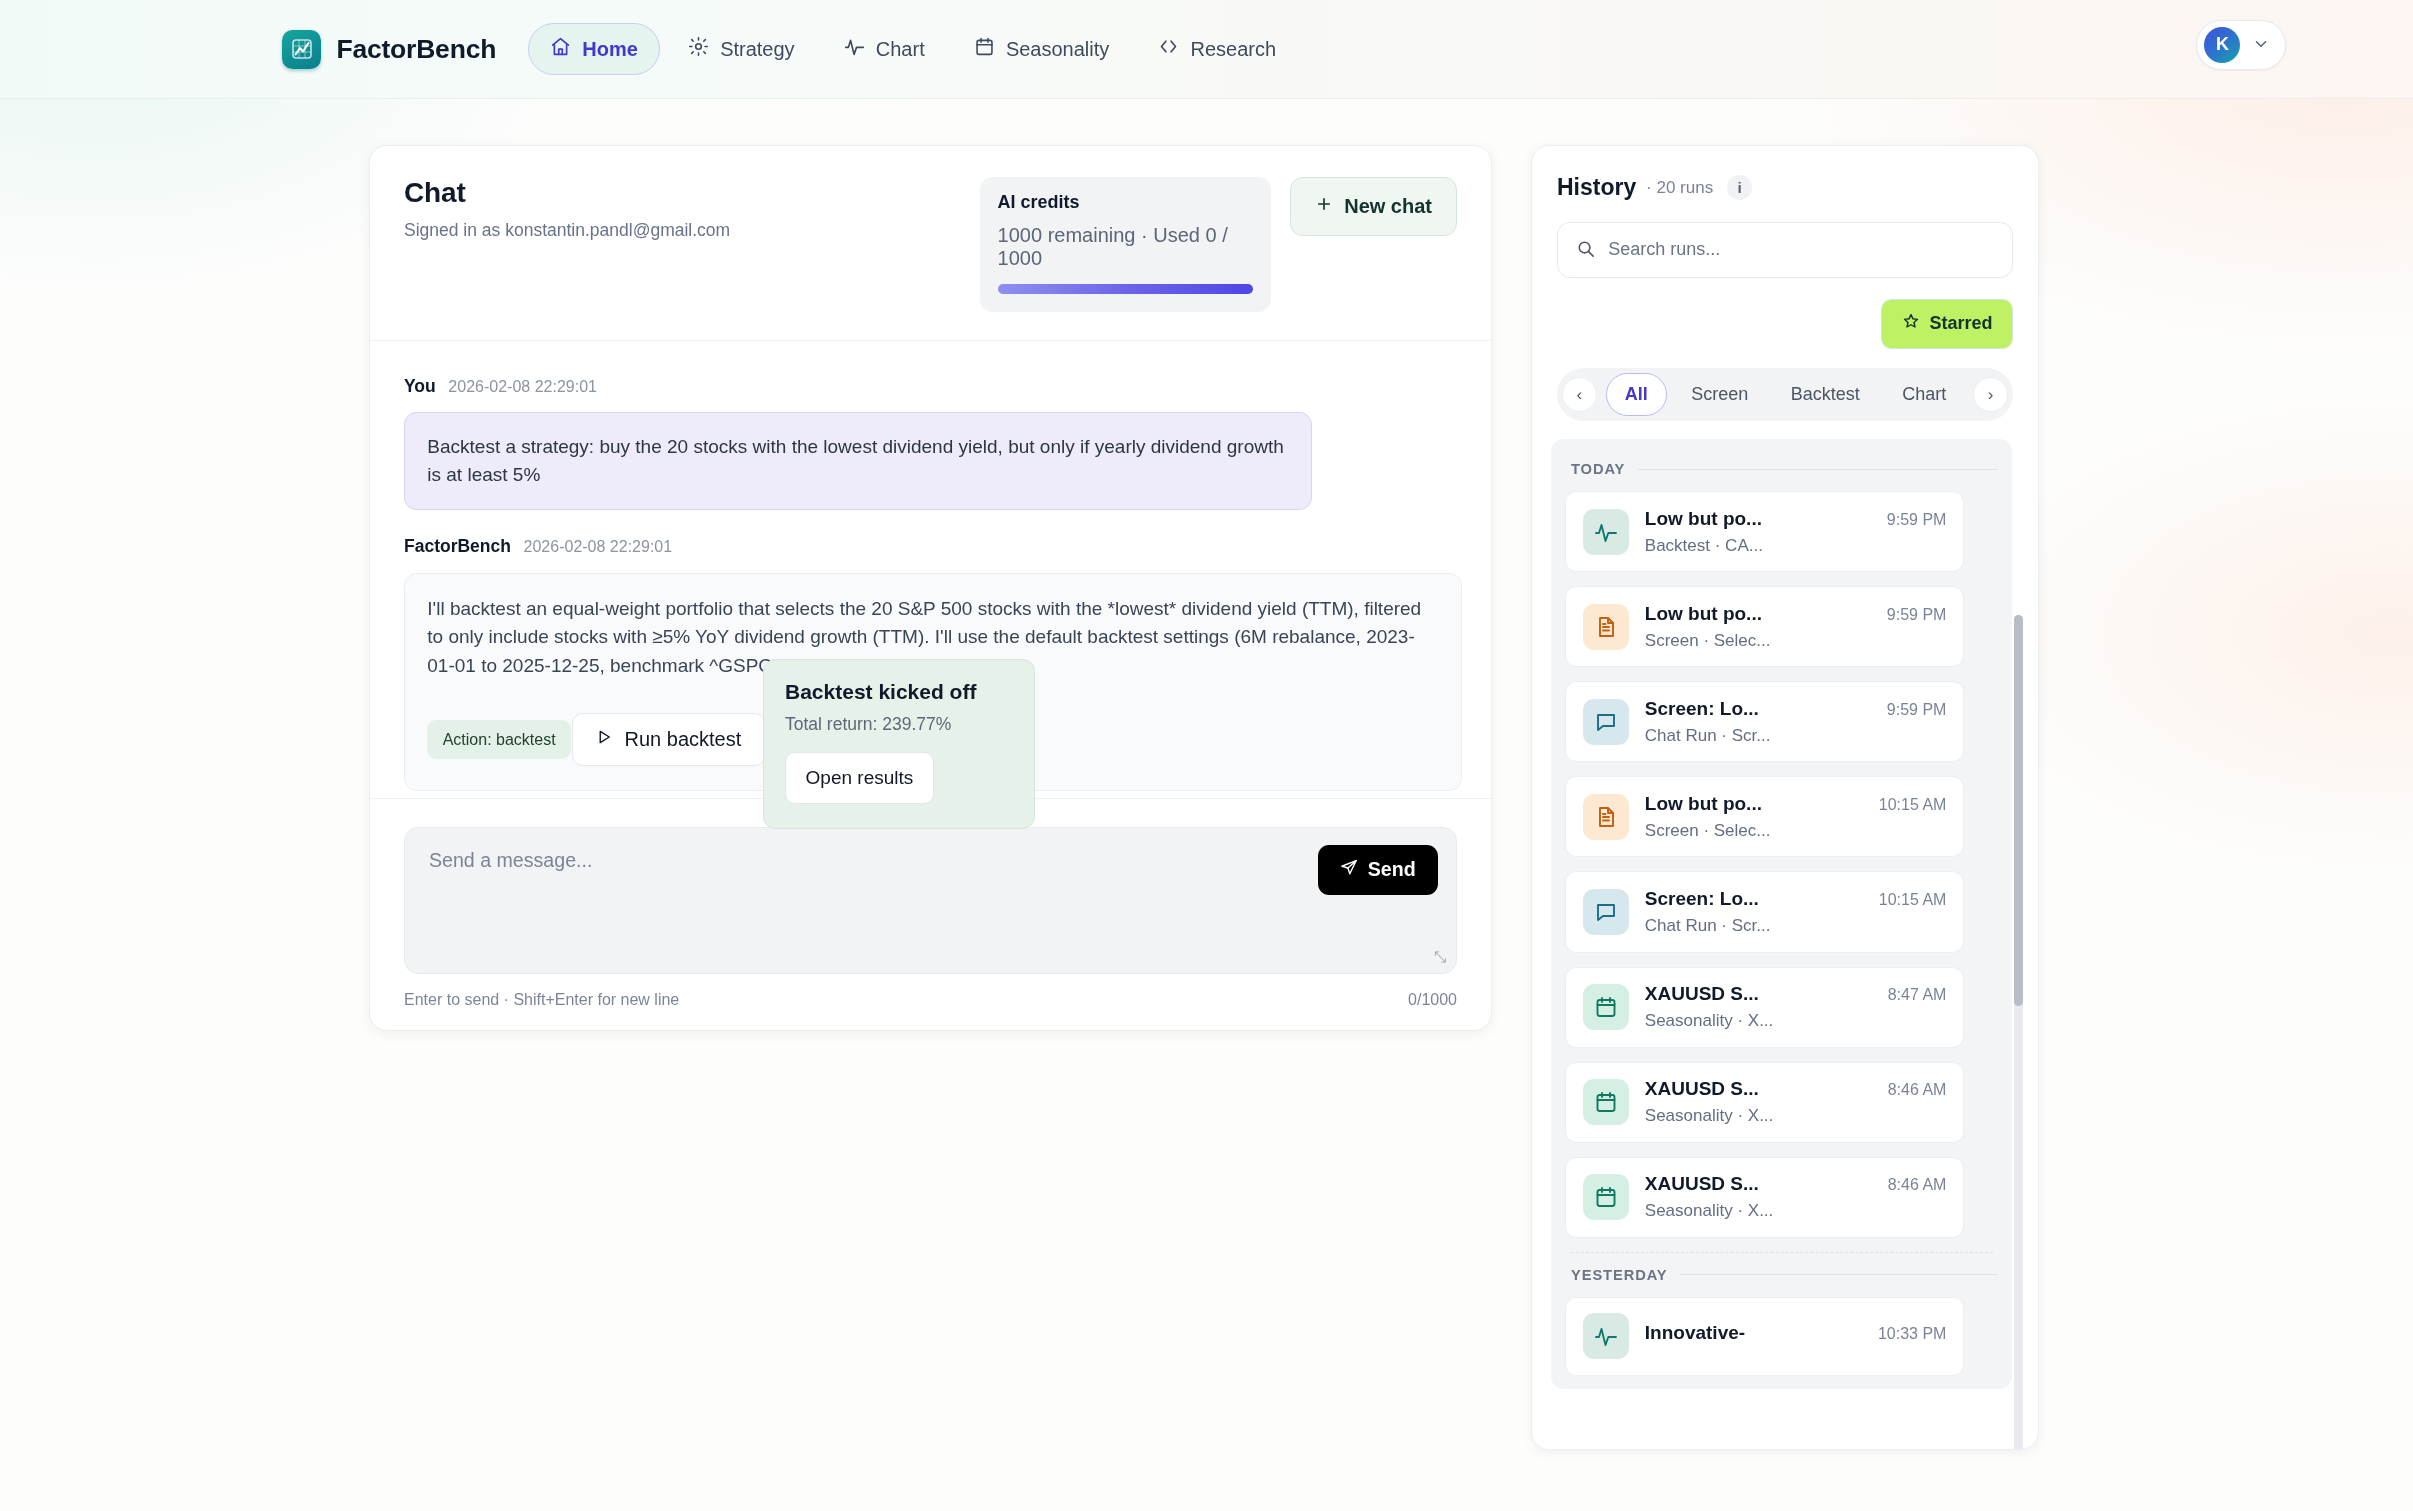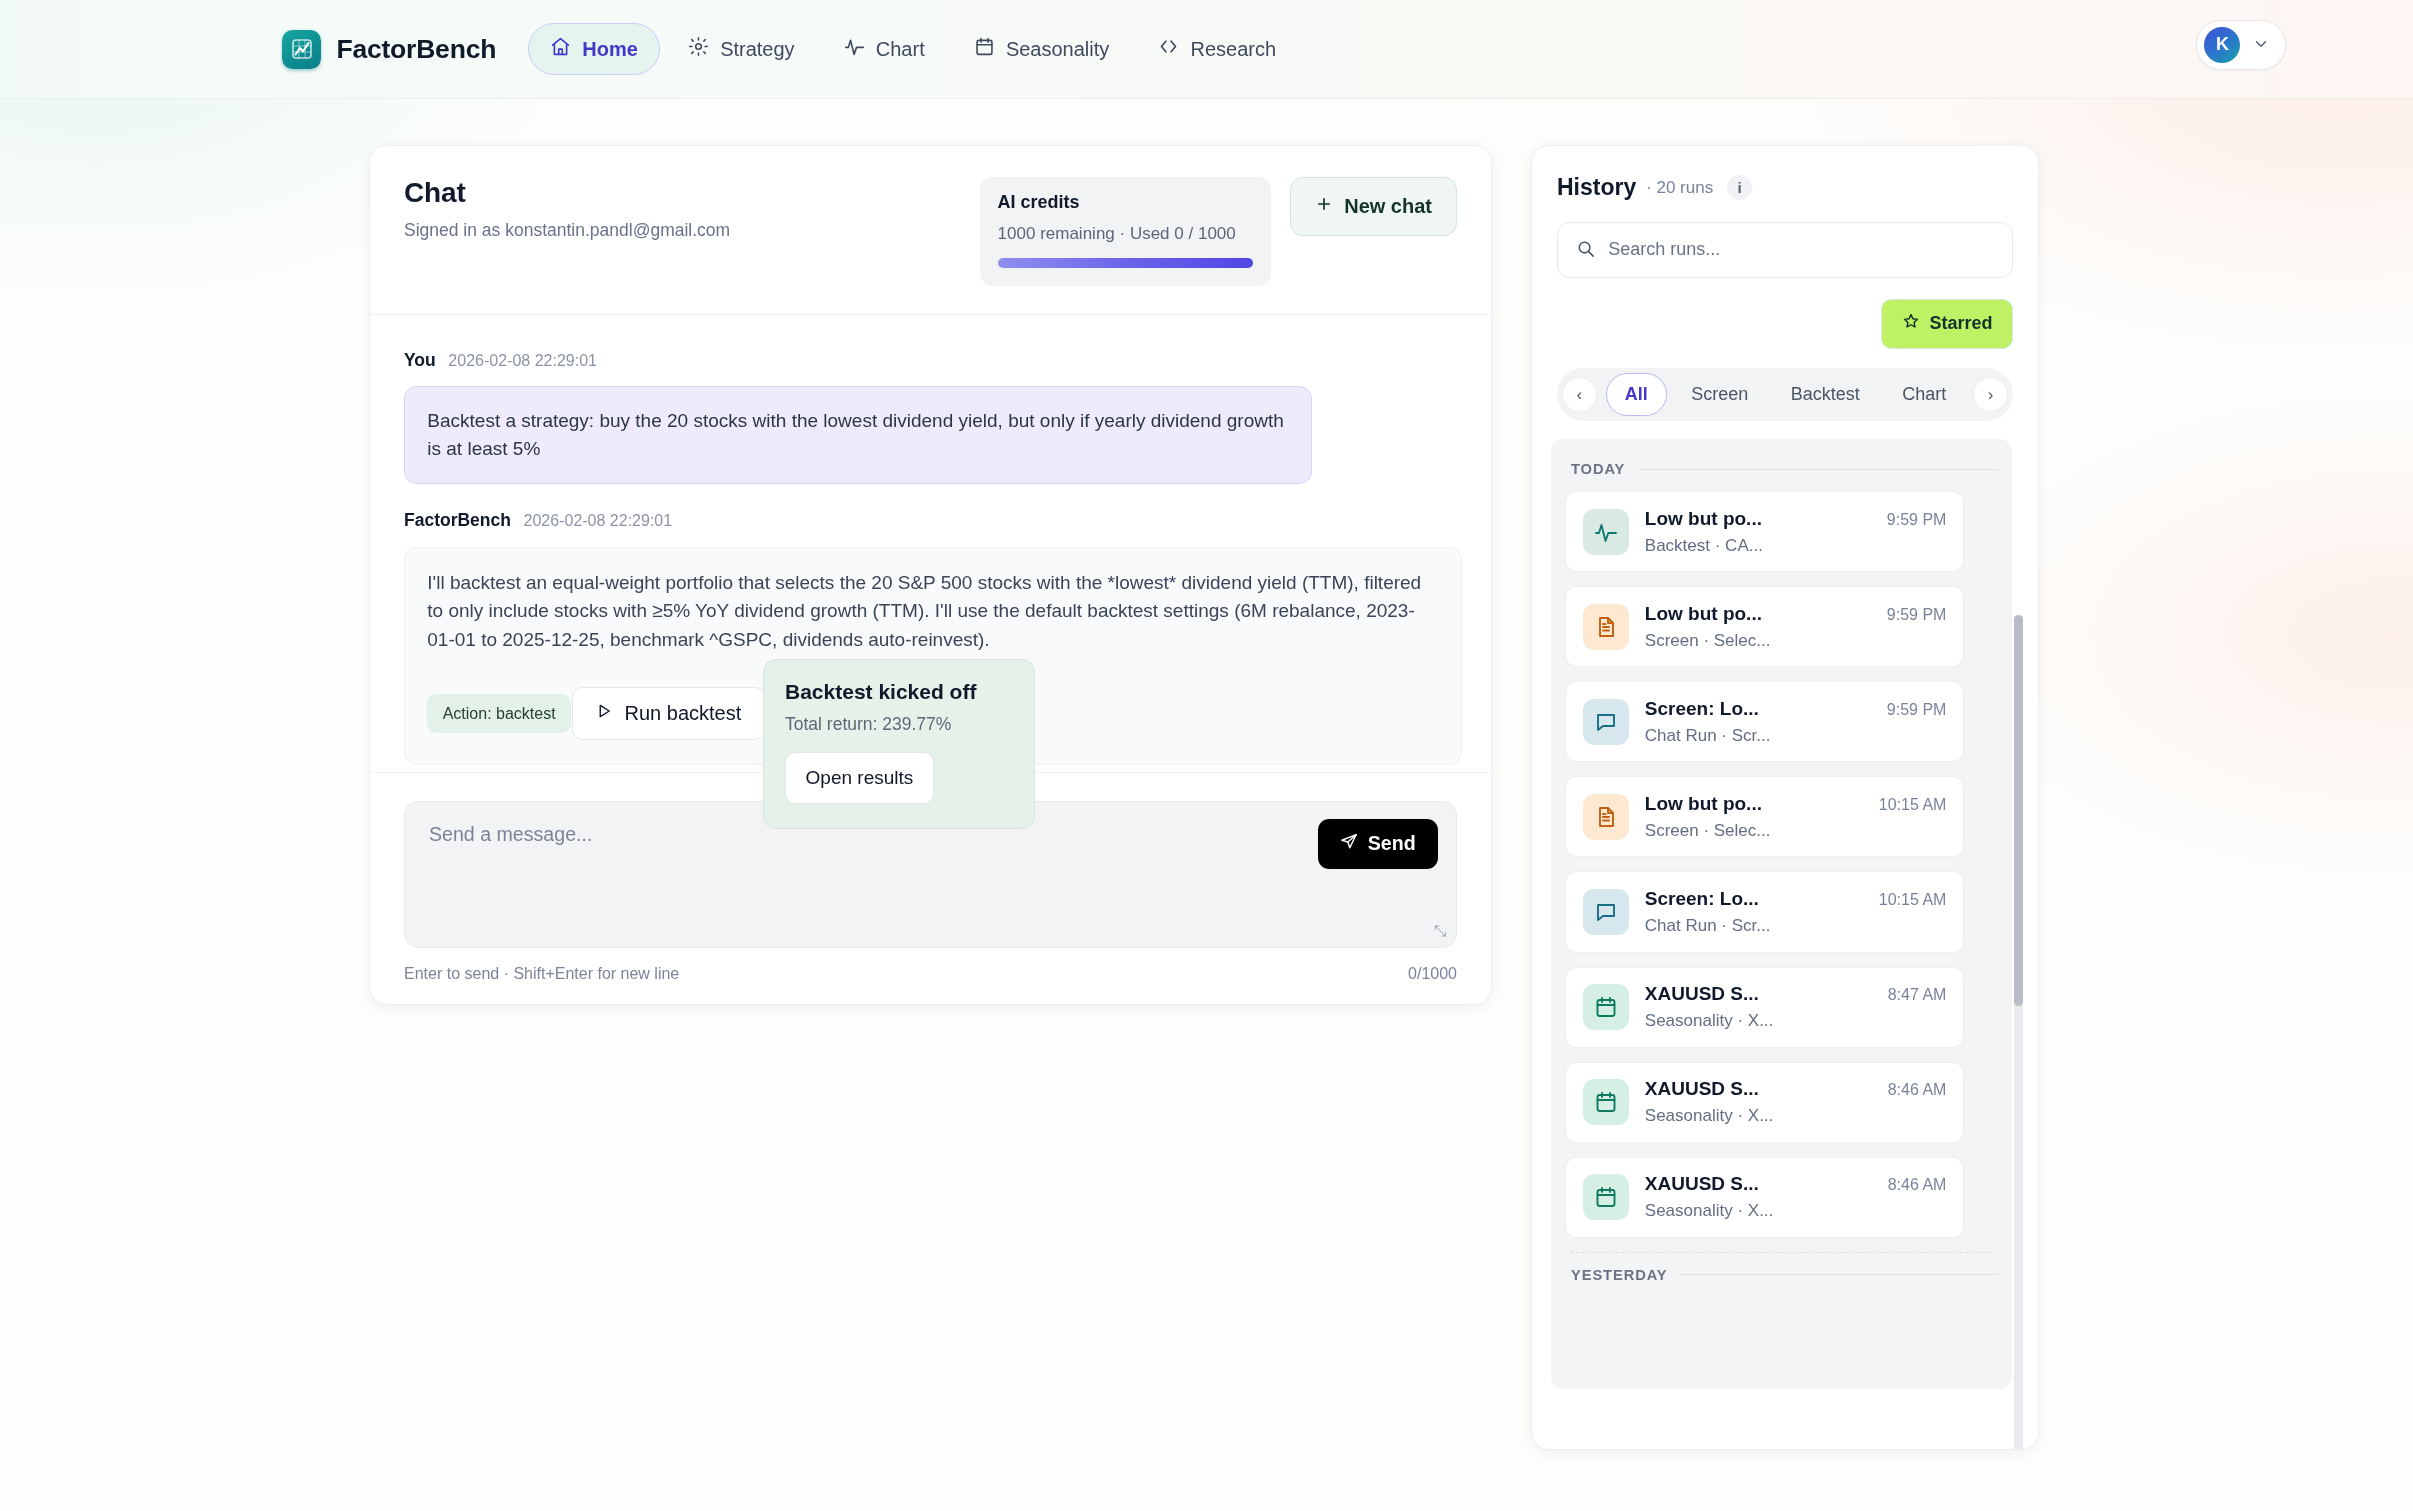--- a/index.html
+++ b/index.html
@@ -73,21 +73,21 @@
   }
   .chat-title { font-size: 28px; font-weight: 700; color: #101a2b; letter-spacing: -0.1px; }
   .chat-sub { font-size: 17.5px; color: #68728a; margin-top: 11.2px; }
 
   .head-right { display: flex; align-items: flex-start; gap: 19.6px; }
   .credits {
     background: #f2f3f5; border-radius: 12.6px; padding: 15.4px 18px 18px 18px;
     width: 291px;
   }
   .credits-title { font-size: 18px; font-weight: 700; color: #101a2b; }
-  .credits-sub { font-size: 17px; color: #5b6679; margin-top: 10.5px; }
+  .credits-sub { font-size: 20px; color: #5b6679; margin-top: 10.5px; }
   .credits-bar {
     margin-top: 14px; height: 9.8px; border-radius: 698px;
     background: linear-gradient(90deg, #8f8ff0 0%, #6a63e8 52%, #4f46e5 100%);
   }
   .newchat {
     display: flex; align-items: center; gap: 11px;
     background: #f0f7f3; border: 0.7px solid #d4e5dc;
     border-radius: 12.6px; padding: 17px 24px;
     font-size: 20px; font-weight: 700; color: #14332c;
     white-space: nowrap;
@@ -580,18 +580,34 @@
         </div>
       </div>
 
     <div class="divider-dash"></div>
 
     <div class="grp-label">
       <span>YESTERDAY</span>
       <span class="rule"></span>
     </div>
 
+    <div id="yesterday-runs">
+        <div class="run-item">
+          <div class="run-ico" style="background:#d9eae5">
+            <svg width="24" height="24" viewBox="0 0 24 24" fill="none" stroke="#0f7a6c" stroke-width="1.9" stroke-linecap="round" stroke-linejoin="round">
+              <path d="M2 13h3l2.5-8 4 16 2.8-8H22"></path>
+            </svg>
+          </div>
+          <div class="run-body">
+            <div class="run-top">
+              <span class="run-title">Innovative-</span>
+              <span class="run-time">10:33 PM</span>
+            </div>
+            <div class="run-sub"></div>
+          </div>
+        </div>
+      </div>
   </div>
 
   <div class="scrollbar"></div>
   <div class="scrollthumb"></div>
 </div>
 
 
 </body></html>

